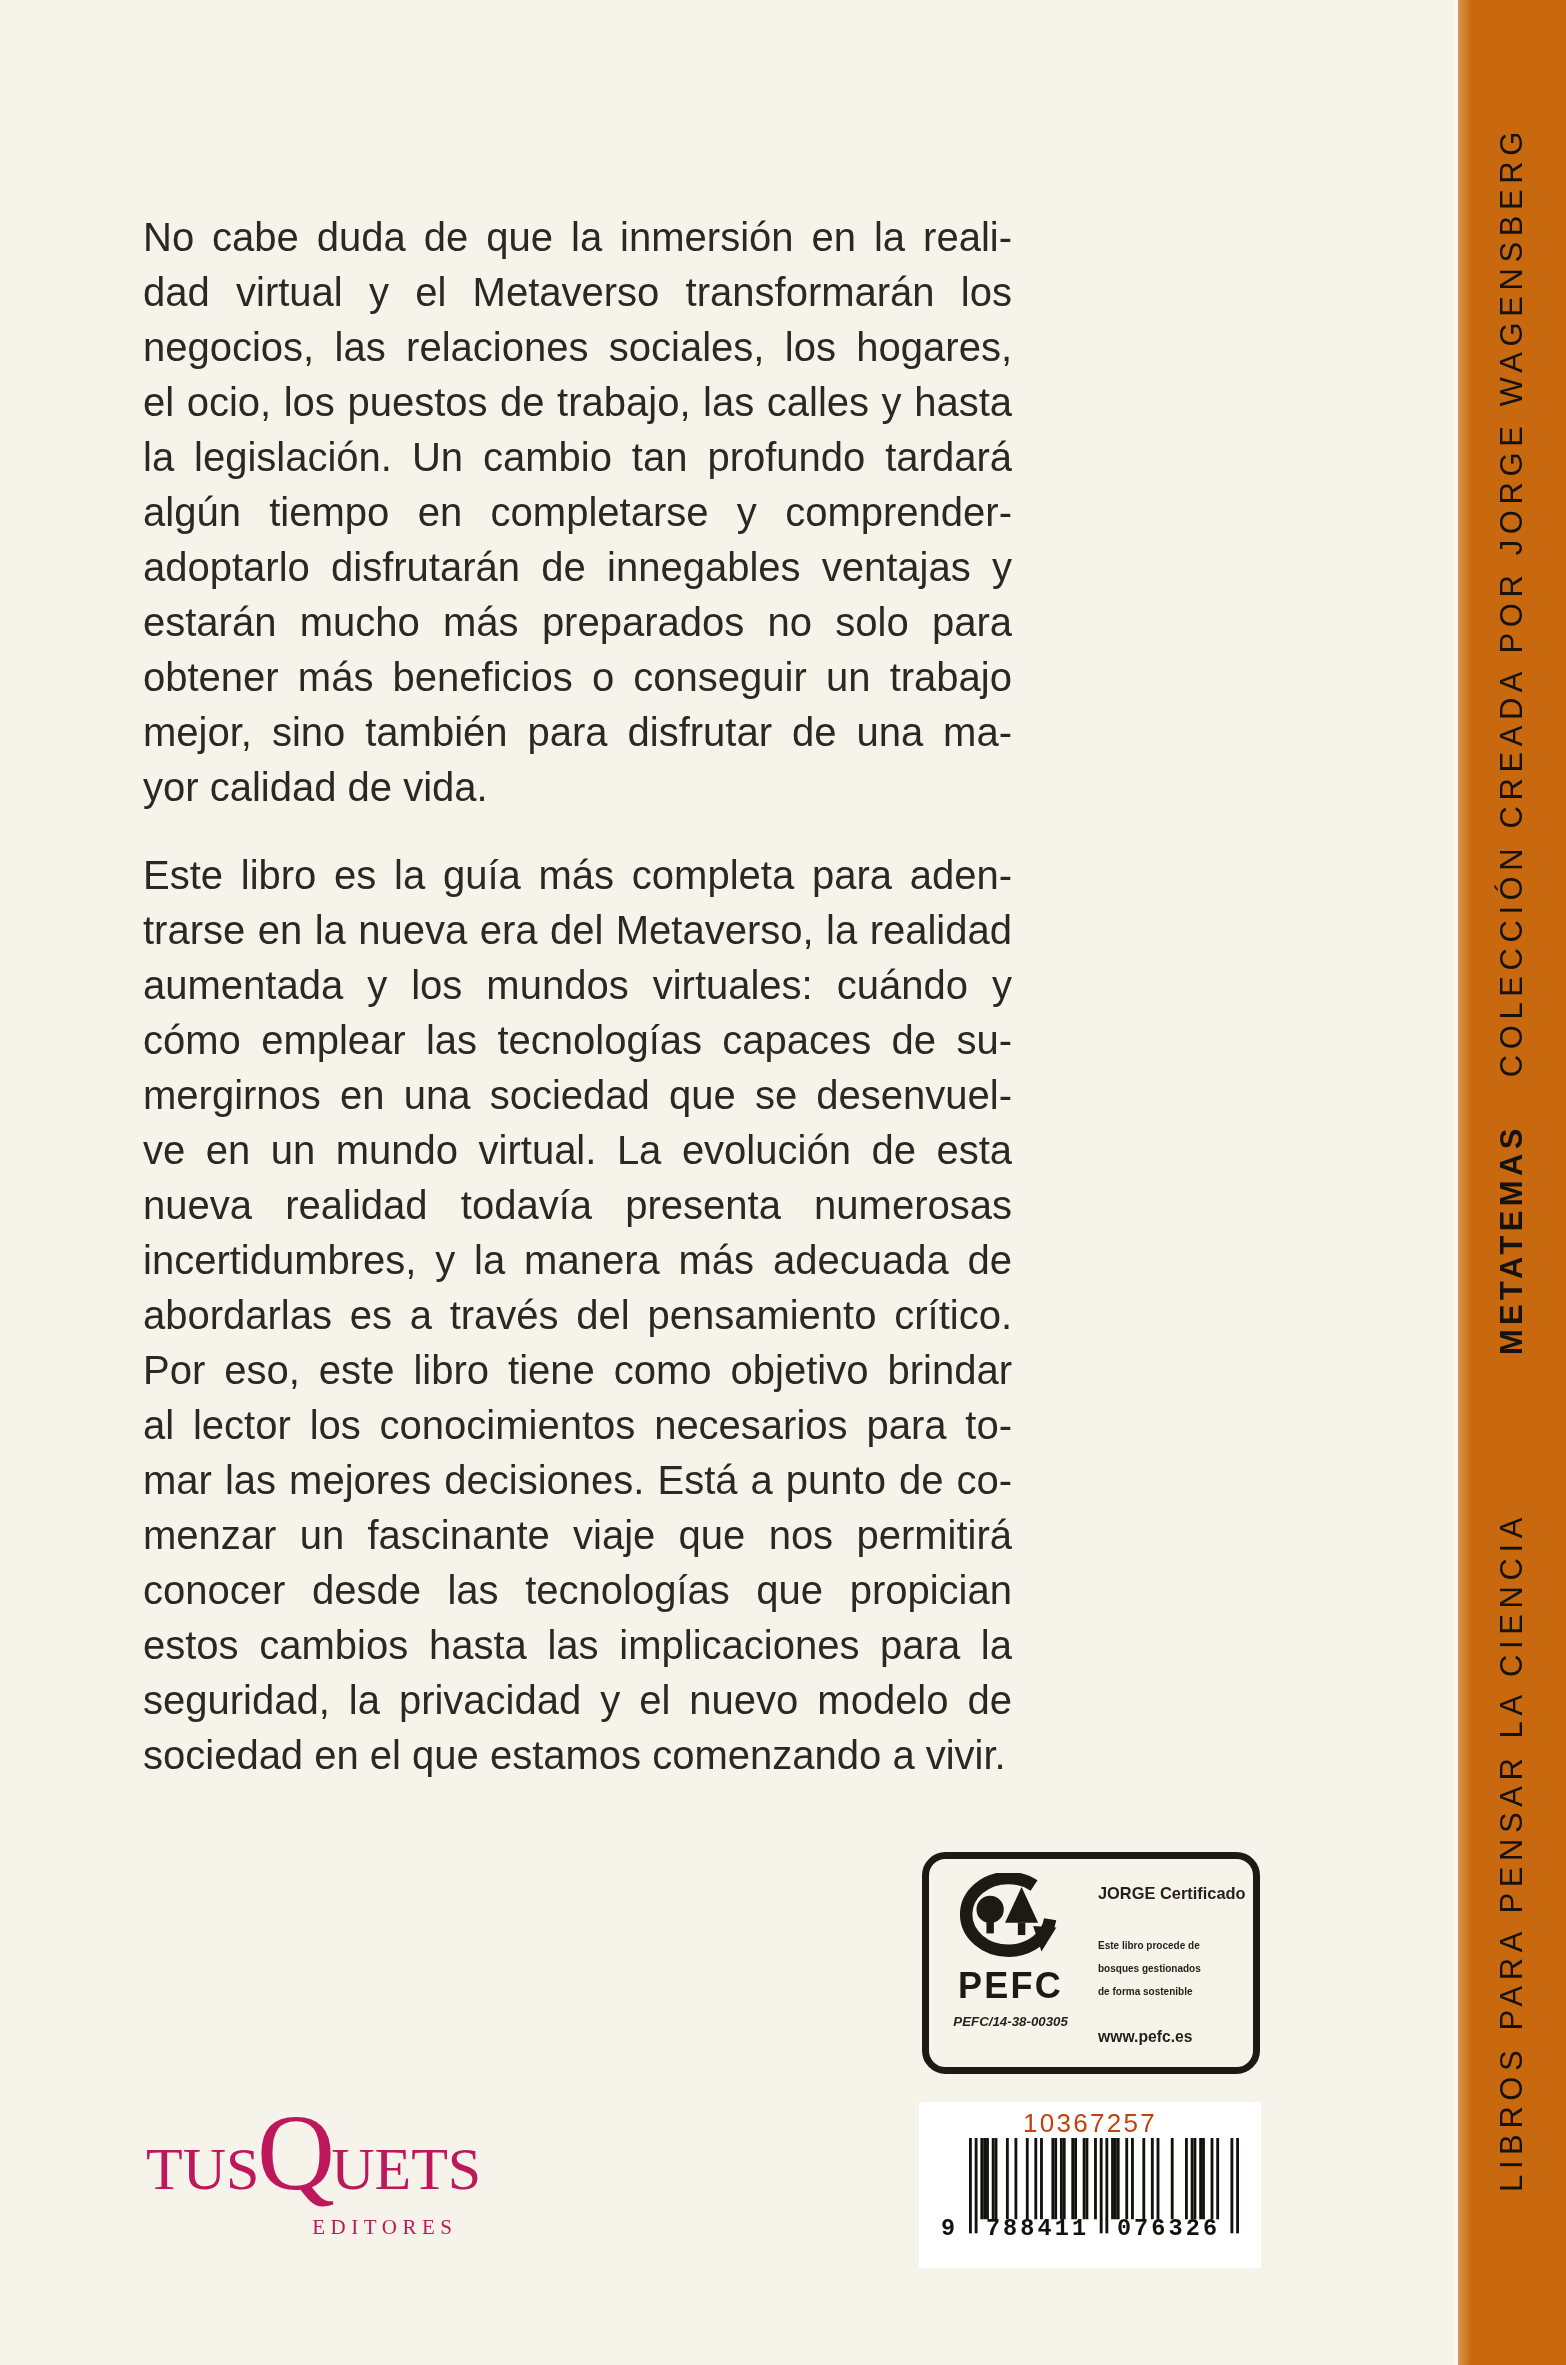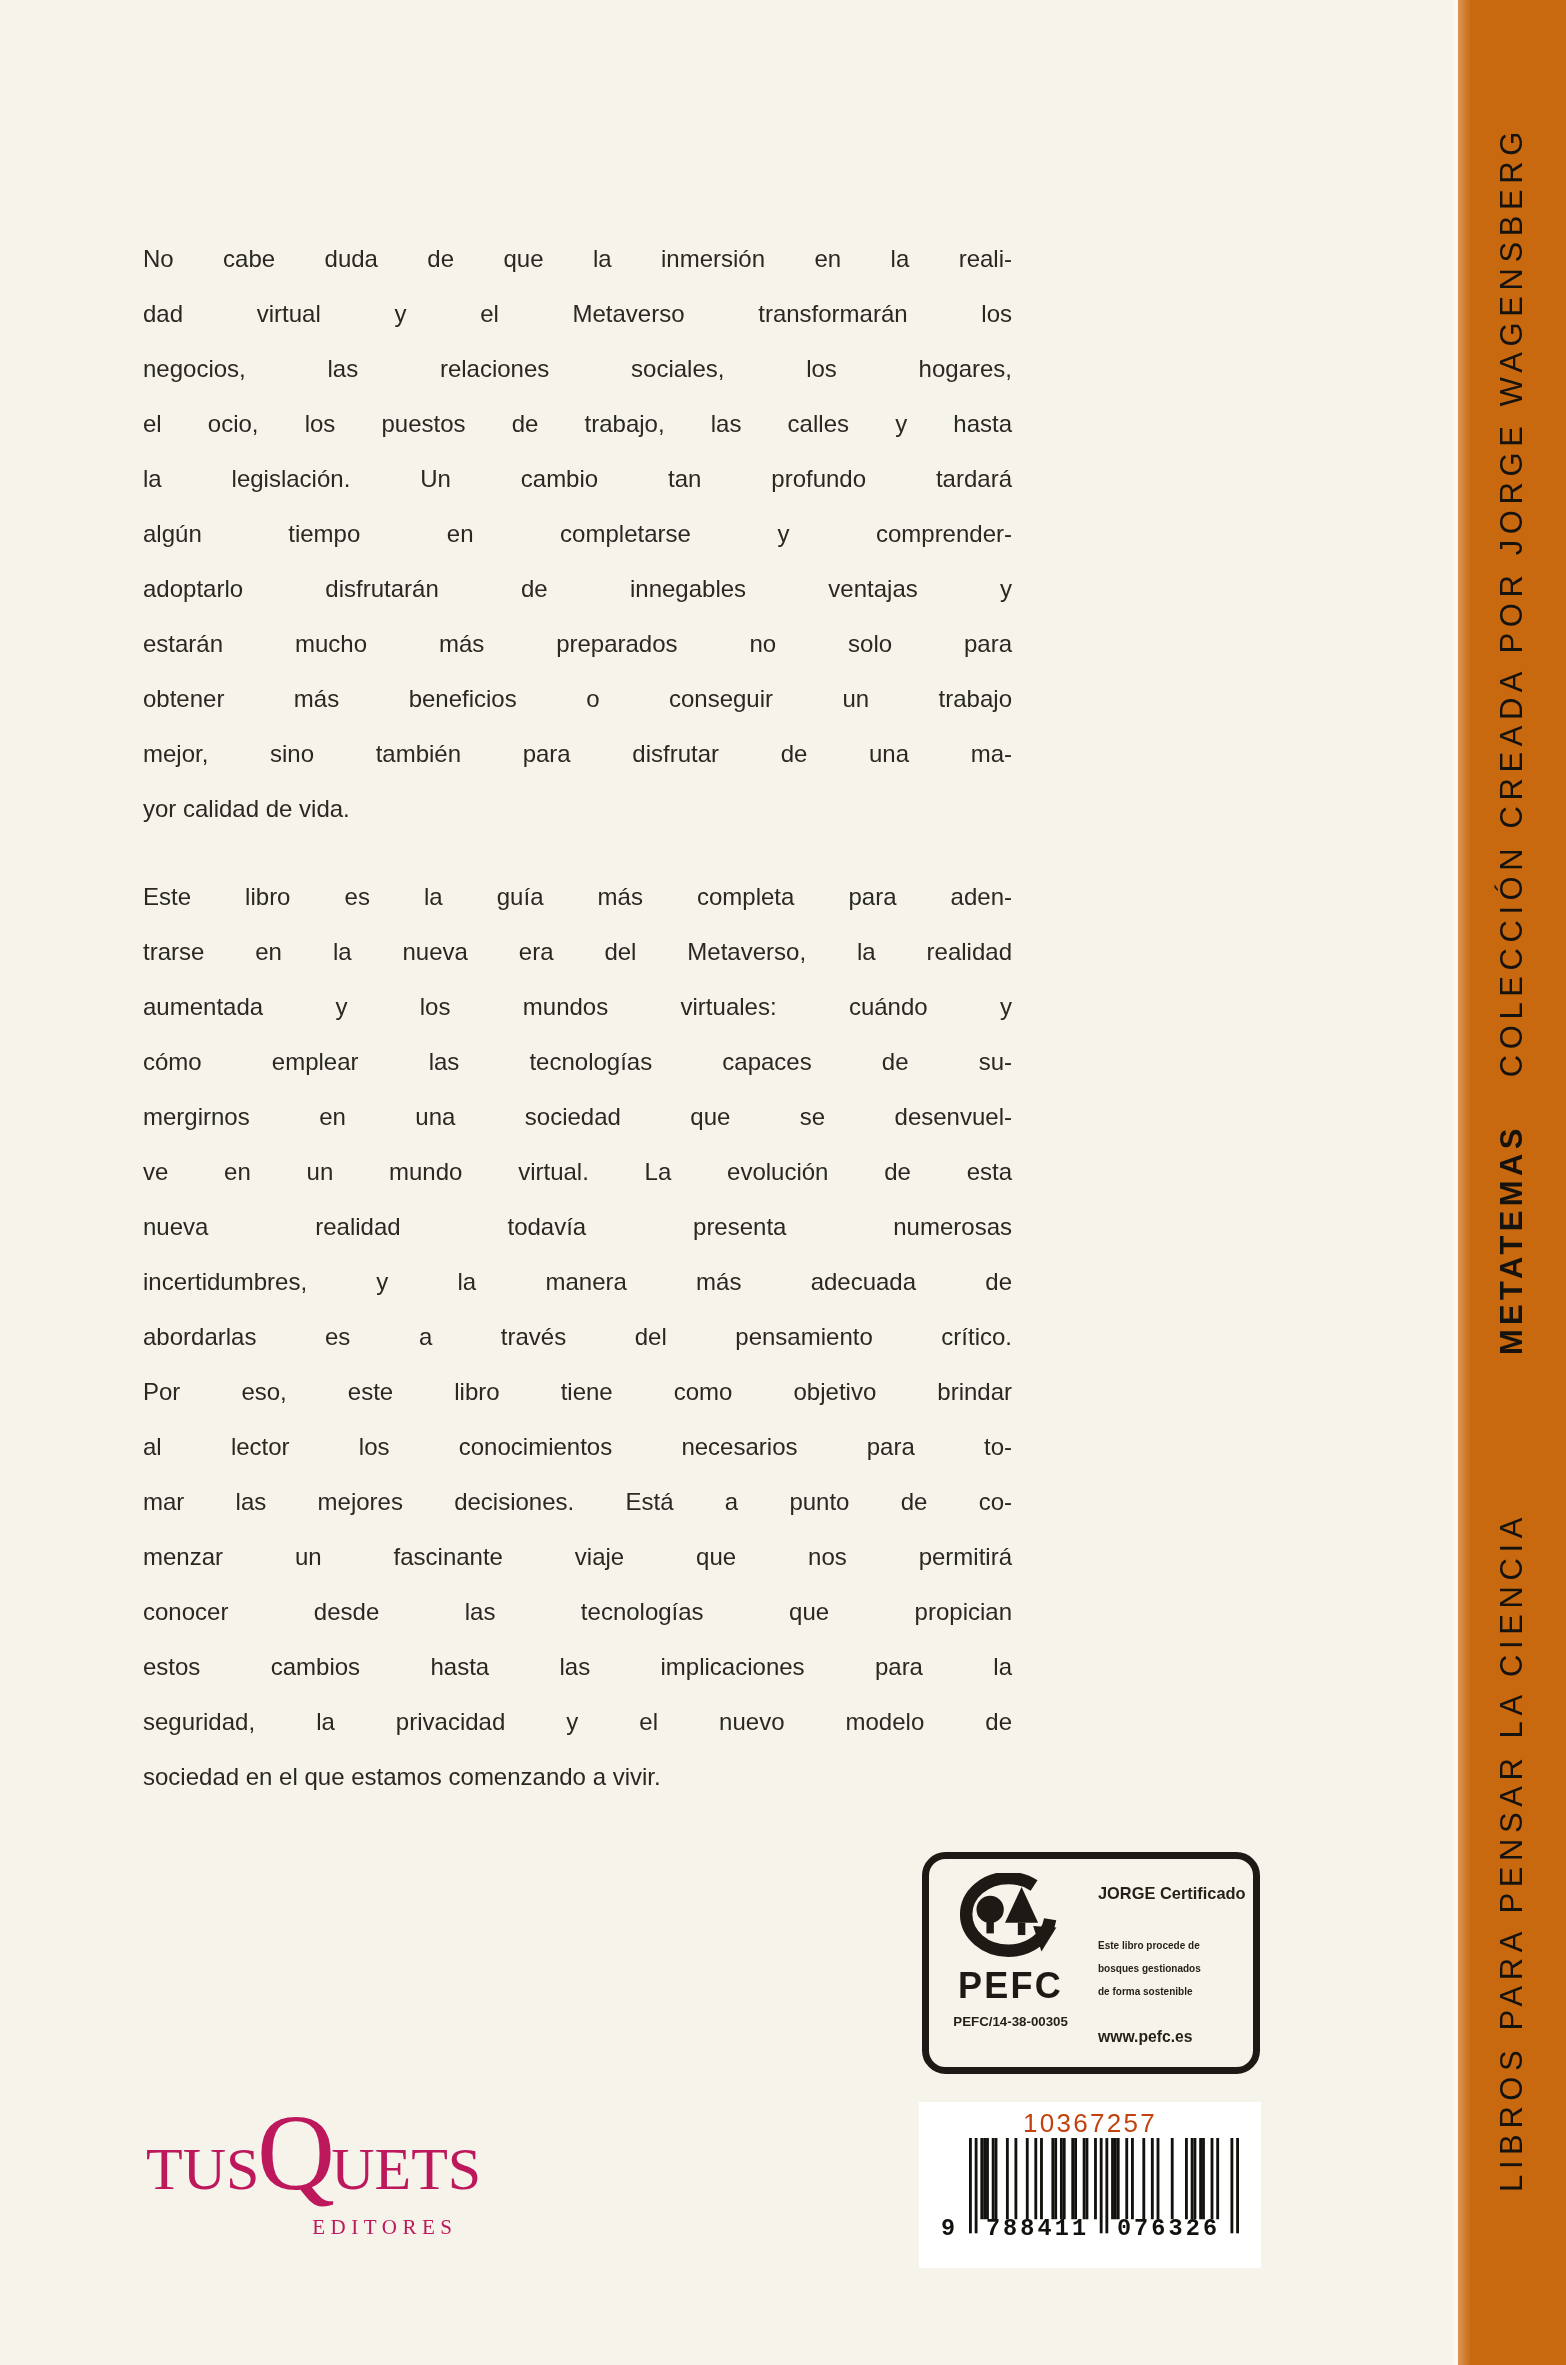--- a/index.html
+++ b/index.html
@@ -9,21 +9,21 @@
     --black:#1d1a15;
     --panel:#ffffff;
   }
   *{margin:0;padding:0;box-sizing:border-box;}
   html,body{width:1566px;height:2366px;}
   body{background:var(--background);font-family:"Liberation Sans","DejaVu Sans",sans-serif;}
   .cover{position:relative;width:1566px;height:2366px;background:var(--background);overflow:hidden;}
 
   
   .bodytext{position:absolute;left:143px;top:210px;width:869px;color:var(--ink);
-    font-size:24px;line-height:55px;font-weight:300;letter-spacing:0;margin-top:21px;}
+    font-size:40px;line-height:55px;font-weight:300;letter-spacing:0;}
   .para{margin:0;}
   .para + .para{margin-top:33px;}
   .line{text-align:justify;text-align-last:justify;white-space:normal;}
   .para .line:last-child{text-align-last:left;}
 
   
   .spine{position:absolute;top:0;right:0;width:108px;height:2366px;background:var(--stripe);}
   .spine::before{content:"";position:absolute;left:0;top:0;width:12.5px;height:100%;
     background:linear-gradient(90deg,rgba(255,238,214,.35),rgba(255,255,255,0));}
   .spine::after{content:"";position:absolute;left:-5.5px;top:0;width:5.5px;height:100%;
@@ -36,21 +36,21 @@
   .spine-line .seg.gapbig{margin-left:157px;}
   .spine-line .b{font-weight:bold;letter-spacing:.14em;}
 
   
   .pefc{position:absolute;left:922px;top:1852px;width:338px;height:222px;
     border:7px solid var(--black);border-radius:23.5px;color:#241f19;}
   .pefc-logo{position:absolute;left:17px;top:14px;width:128px;height:91px;}
   .pefc-word{position:absolute;left:11px;top:106px;width:141px;text-align:center;
     font-weight:bold;font-size:36px;letter-spacing:2.3px;color:var(--black);}
   .pefc-lic{position:absolute;left:1.6px;top:155px;width:160px;text-align:center;
-    font-weight:bold;font-size:13.3px;letter-spacing:0;}
+    font-weight:bold;font-size:13.3px;letter-spacing:0;font-style:italic;}
   .pefc-title{position:absolute;left:169px;top:25px;font-weight:bold;font-size:16.4px;}
   .pefc-body{position:absolute;left:169px;top:75px;font-weight:bold;font-size:10px;line-height:23px;}
   .pefc-web{position:absolute;left:169px;top:169px;font-weight:bold;font-size:15.7px;}
 
   
   .bc-panel{position:absolute;left:919px;top:2102px;width:342px;height:166px;background:var(--panel);}
   .bc-number{position:absolute;left:0;top:6.3px;width:100%;text-align:center;
     font-size:26px;letter-spacing:2.3px;color:#c2410c;}
   .bc-bars{position:absolute;left:50px;top:36px;width:270px;height:100px;}
   .bc-digits{position:absolute;top:113px;font-family:"Liberation Mono","DejaVu Sans Mono",monospace;

